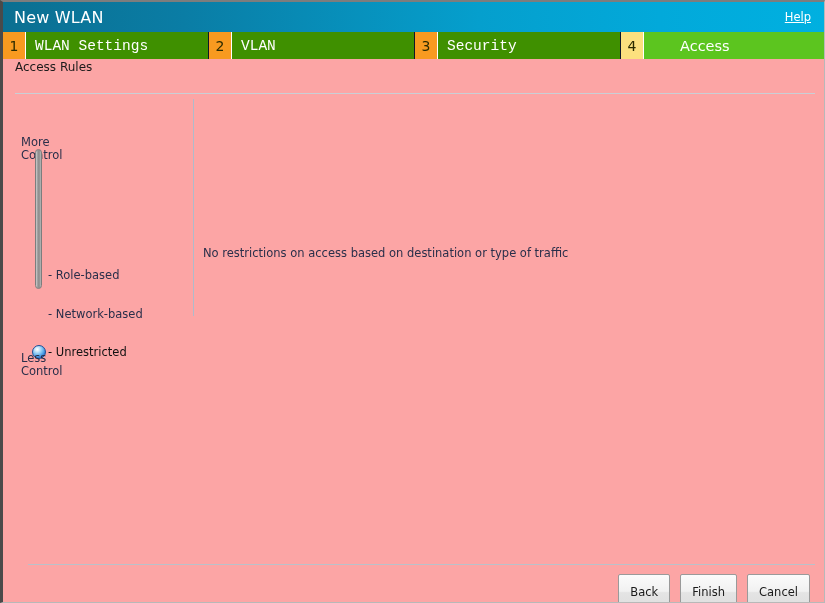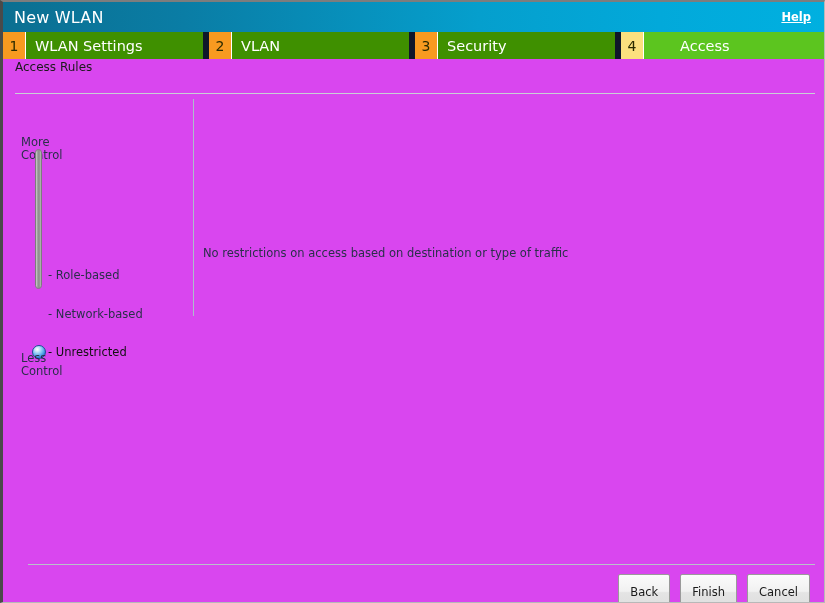--- a/index.html
+++ b/index.html
@@ -11,21 +11,21 @@
     height: 603px;
     background: #f4f4f4;
     font-family: "DejaVu Sans", "Liberation Sans", sans-serif;
     overflow: hidden;
   }
 
   #app {
     position: relative;
     width: 825px;
     height: 603px;
-    background: #d946ef;
+    background: #fca5a5;
     box-sizing: border-box;
     border-left: 3px solid #4a4a4a;
     border-top: 2px solid #7d7d7d;
     border-right: 1px solid #b8b8b8;
     border-bottom: 1px solid #b8b8b8;
     overflow: hidden;
   }
 
   
   #titlebar {
@@ -46,21 +46,20 @@
     letter-spacing: 0.2px;
     white-space: nowrap;
   }
   #help-link {
     color: #ffffff;
     font-size: 11.5px;
     text-decoration: underline;
     cursor: pointer;
     white-space: nowrap;
     padding-right: 3px;
-    font-weight: bold;
   }
 
   
   #steps {
     position: absolute;
     left: 0; top: 30px;
     width: 821px;
     height: 27px;
     display: flex;
     background: #3f9000;
@@ -95,21 +94,22 @@
   }
   .step.active .step-num {
     background: #fce07e;
     color: #2a2a00;
   }
   .step.active .step-label {
     background: #5cc51f;
     padding-left: 36px;
   }
   .step:not(:last-child) .step-label {
-    border-right: 6px solid #0f172a;
+    border-right: 1px solid #0f172a;
+    font-family: Liberation Mono, monospace;
   }
 
   
   #section-heading {
     position: absolute;
     left: 12px;
     top: 58px;
     font-size: 12px;
     font-weight: normal;
     color: #1a1a1a;

